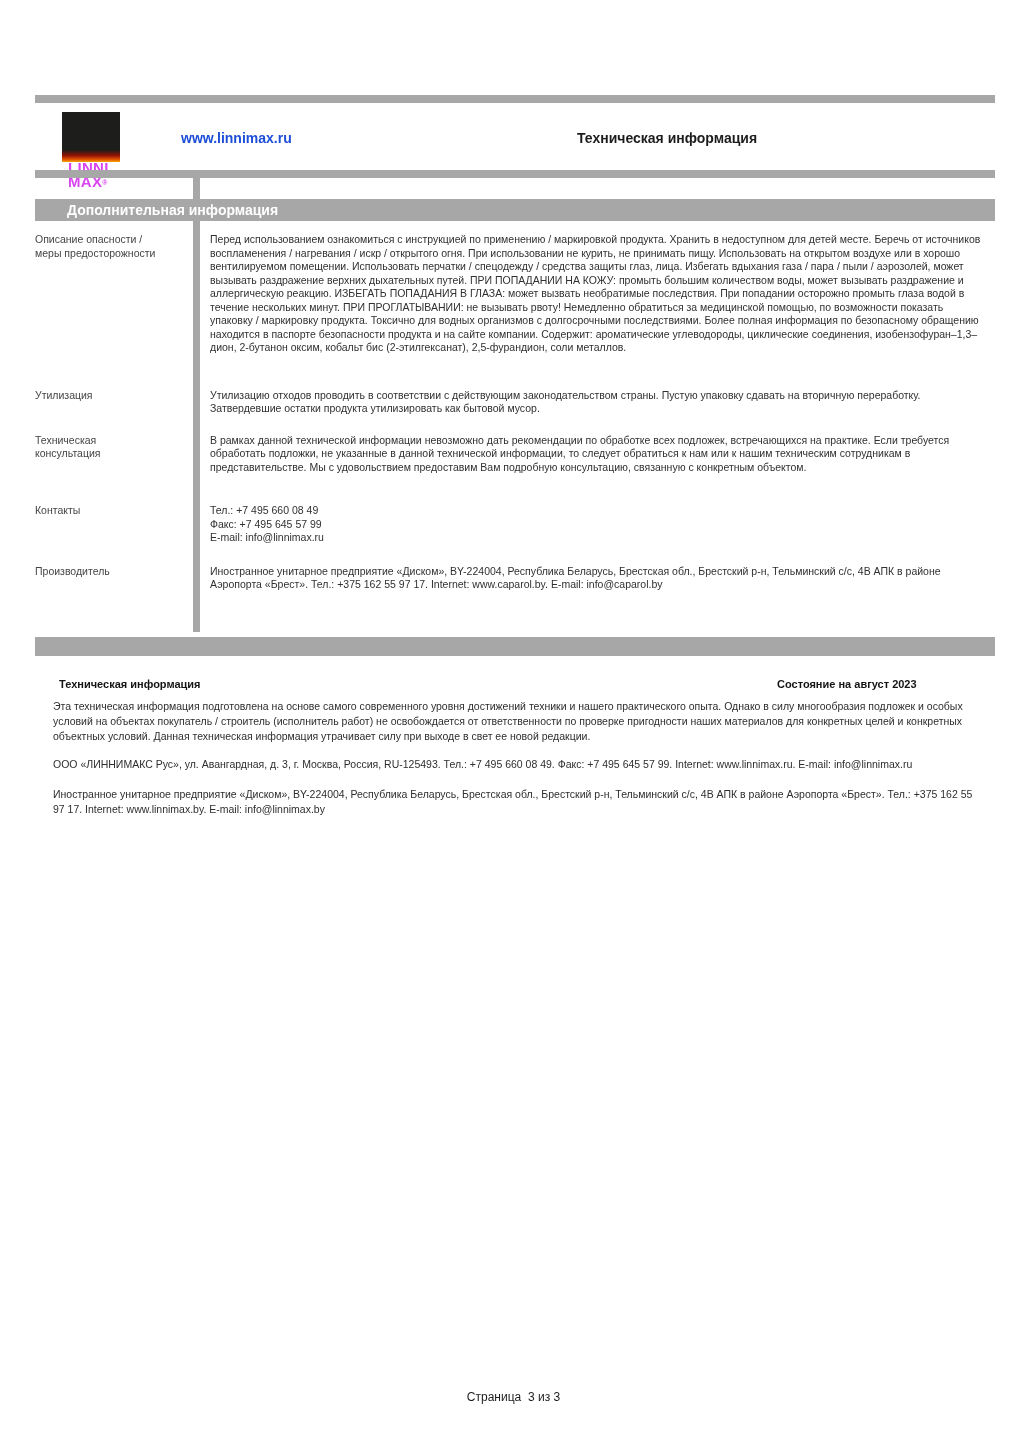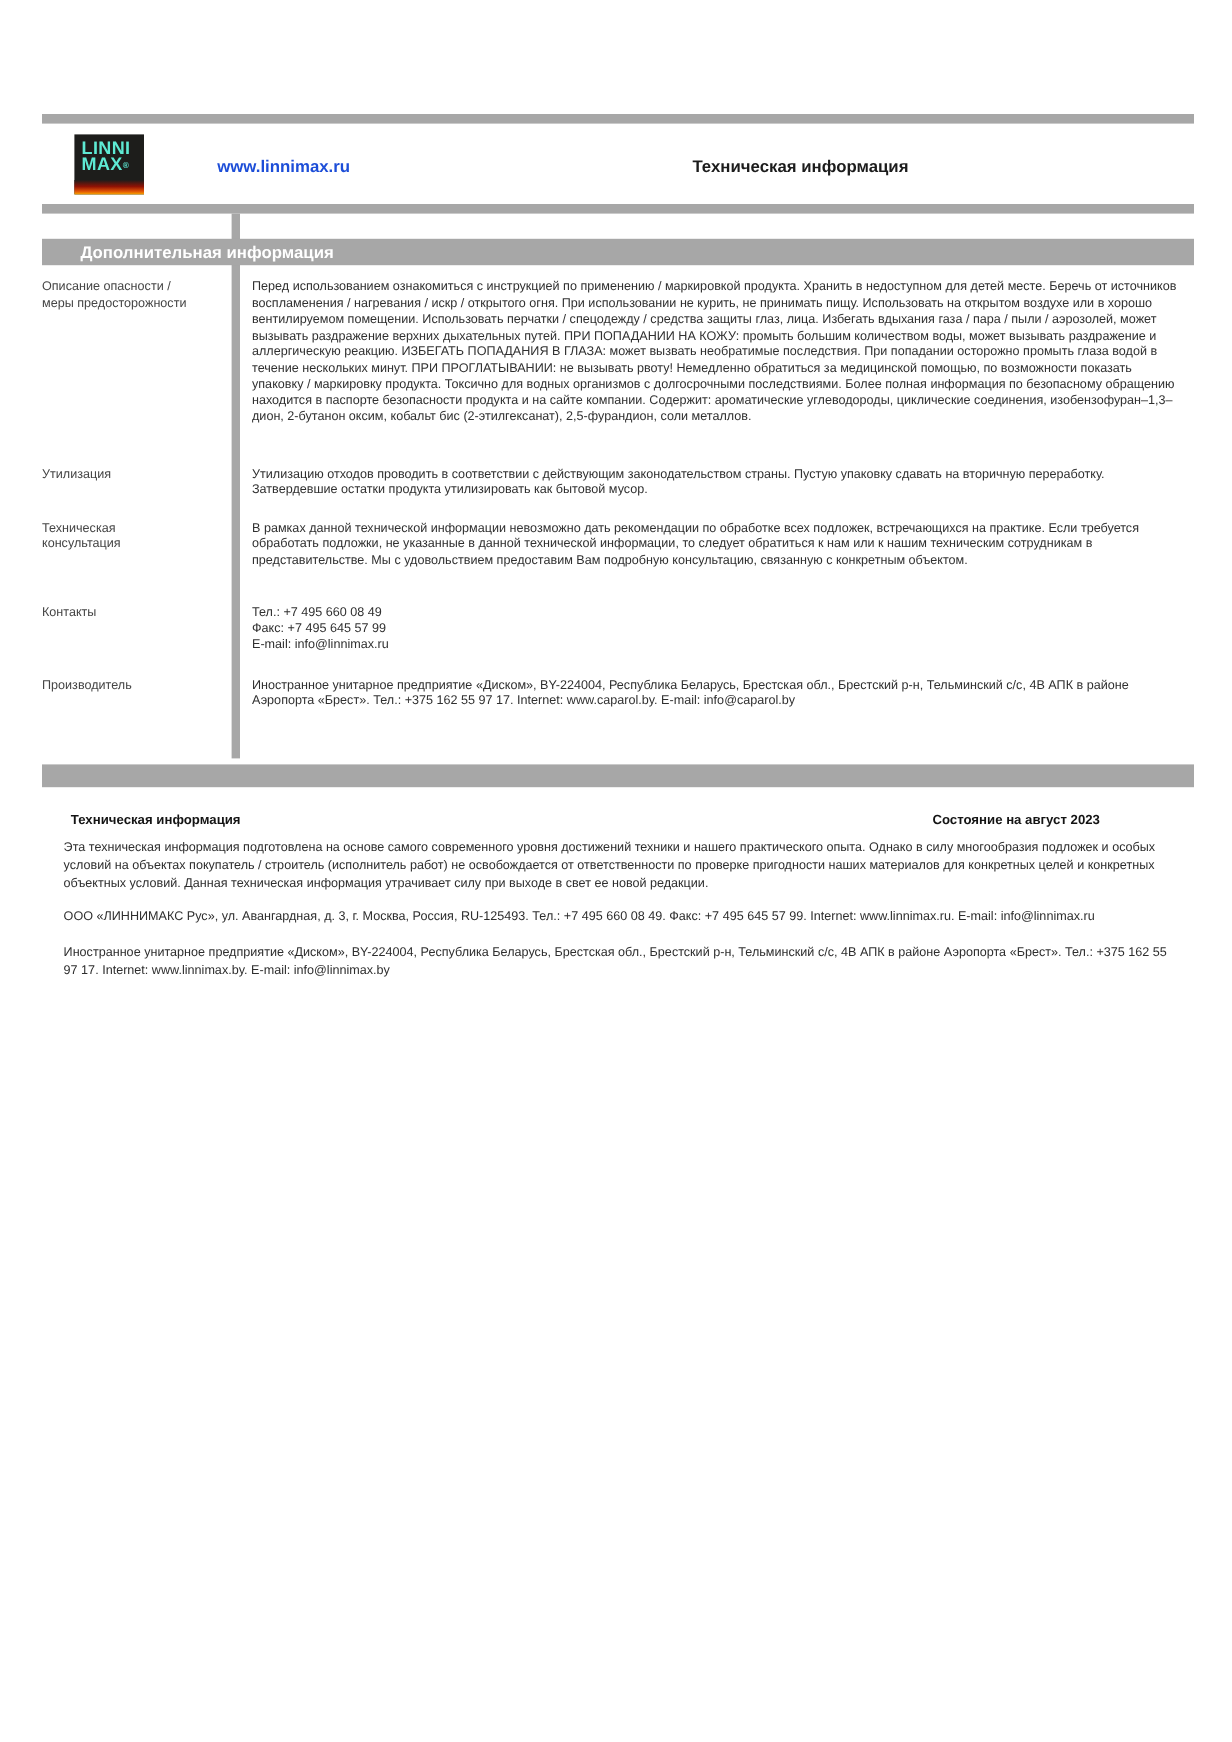--- a/index.html
+++ b/index.html
@@ -29,25 +29,26 @@
   .logo {
     position: absolute;
     left: 62px;
     top: 112px;
     width: 58px;
     height: 50px;
     background: var(--logo-black, #1d1d1b);
   }
   .logo-text {
     padding: 5px 0 0 6px;
-    color: #5eead4;
+    color: #d946ef;
     font-weight: bold;
     font-size: 15px;
     line-height: 14px;
     letter-spacing: 0.3px;
+    margin-top: 44px;
   }
   .logo-reg {
     font-size: 7px;
     vertical-align: 2px;
   }
   .logo-gradient {
     position: absolute;
     left: 0;
     bottom: 0;
     width: 100%;
@@ -238,14 +239,15 @@
   <footer class="footer">
     <div class="footer-head">
       <span class="f-title">Техническая информация</span>
       <span class="f-status">Состояние на август 2023</span>
     </div>
     <p class="f-disclaimer">Эта техническая информация подготовлена на основе самого современного уровня достижений техники и нашего практического опыта. Однако в силу многообразия подложек и особых условий на объектах покупатель / строитель (исполнитель работ) не освобождается от ответственности по проверке пригодности наших материалов для конкретных целей и конкретных объектных условий. Данная техническая информация утрачивает силу при выходе в свет ее новой редакции.</p>
     <p class="f-company-ru">ООО «ЛИННИМАКС Рус», ул. Авангардная, д. 3, г. Москва, Россия, RU-125493. Тел.: +7 495 660 08 49. Факс: +7 495 645 57 99. Internet: www.linnimax.ru. E-mail: info@linnimax.ru</p>
     <p class="f-company-by">Иностранное унитарное предприятие «Диском», BY-224004, Республика Беларусь, Брестская обл., Брестский р-н, Тельминский с/с, 4В АПК в районе Аэропорта «Брест». Тел.: +375 162 55 97 17. Internet: www.linnimax.by. E-mail: info@linnimax.by</p>
   </footer>
 
+  <div class="page-number">Страница  3 из 3</div>
 
 </div>
 
 </body></html>

